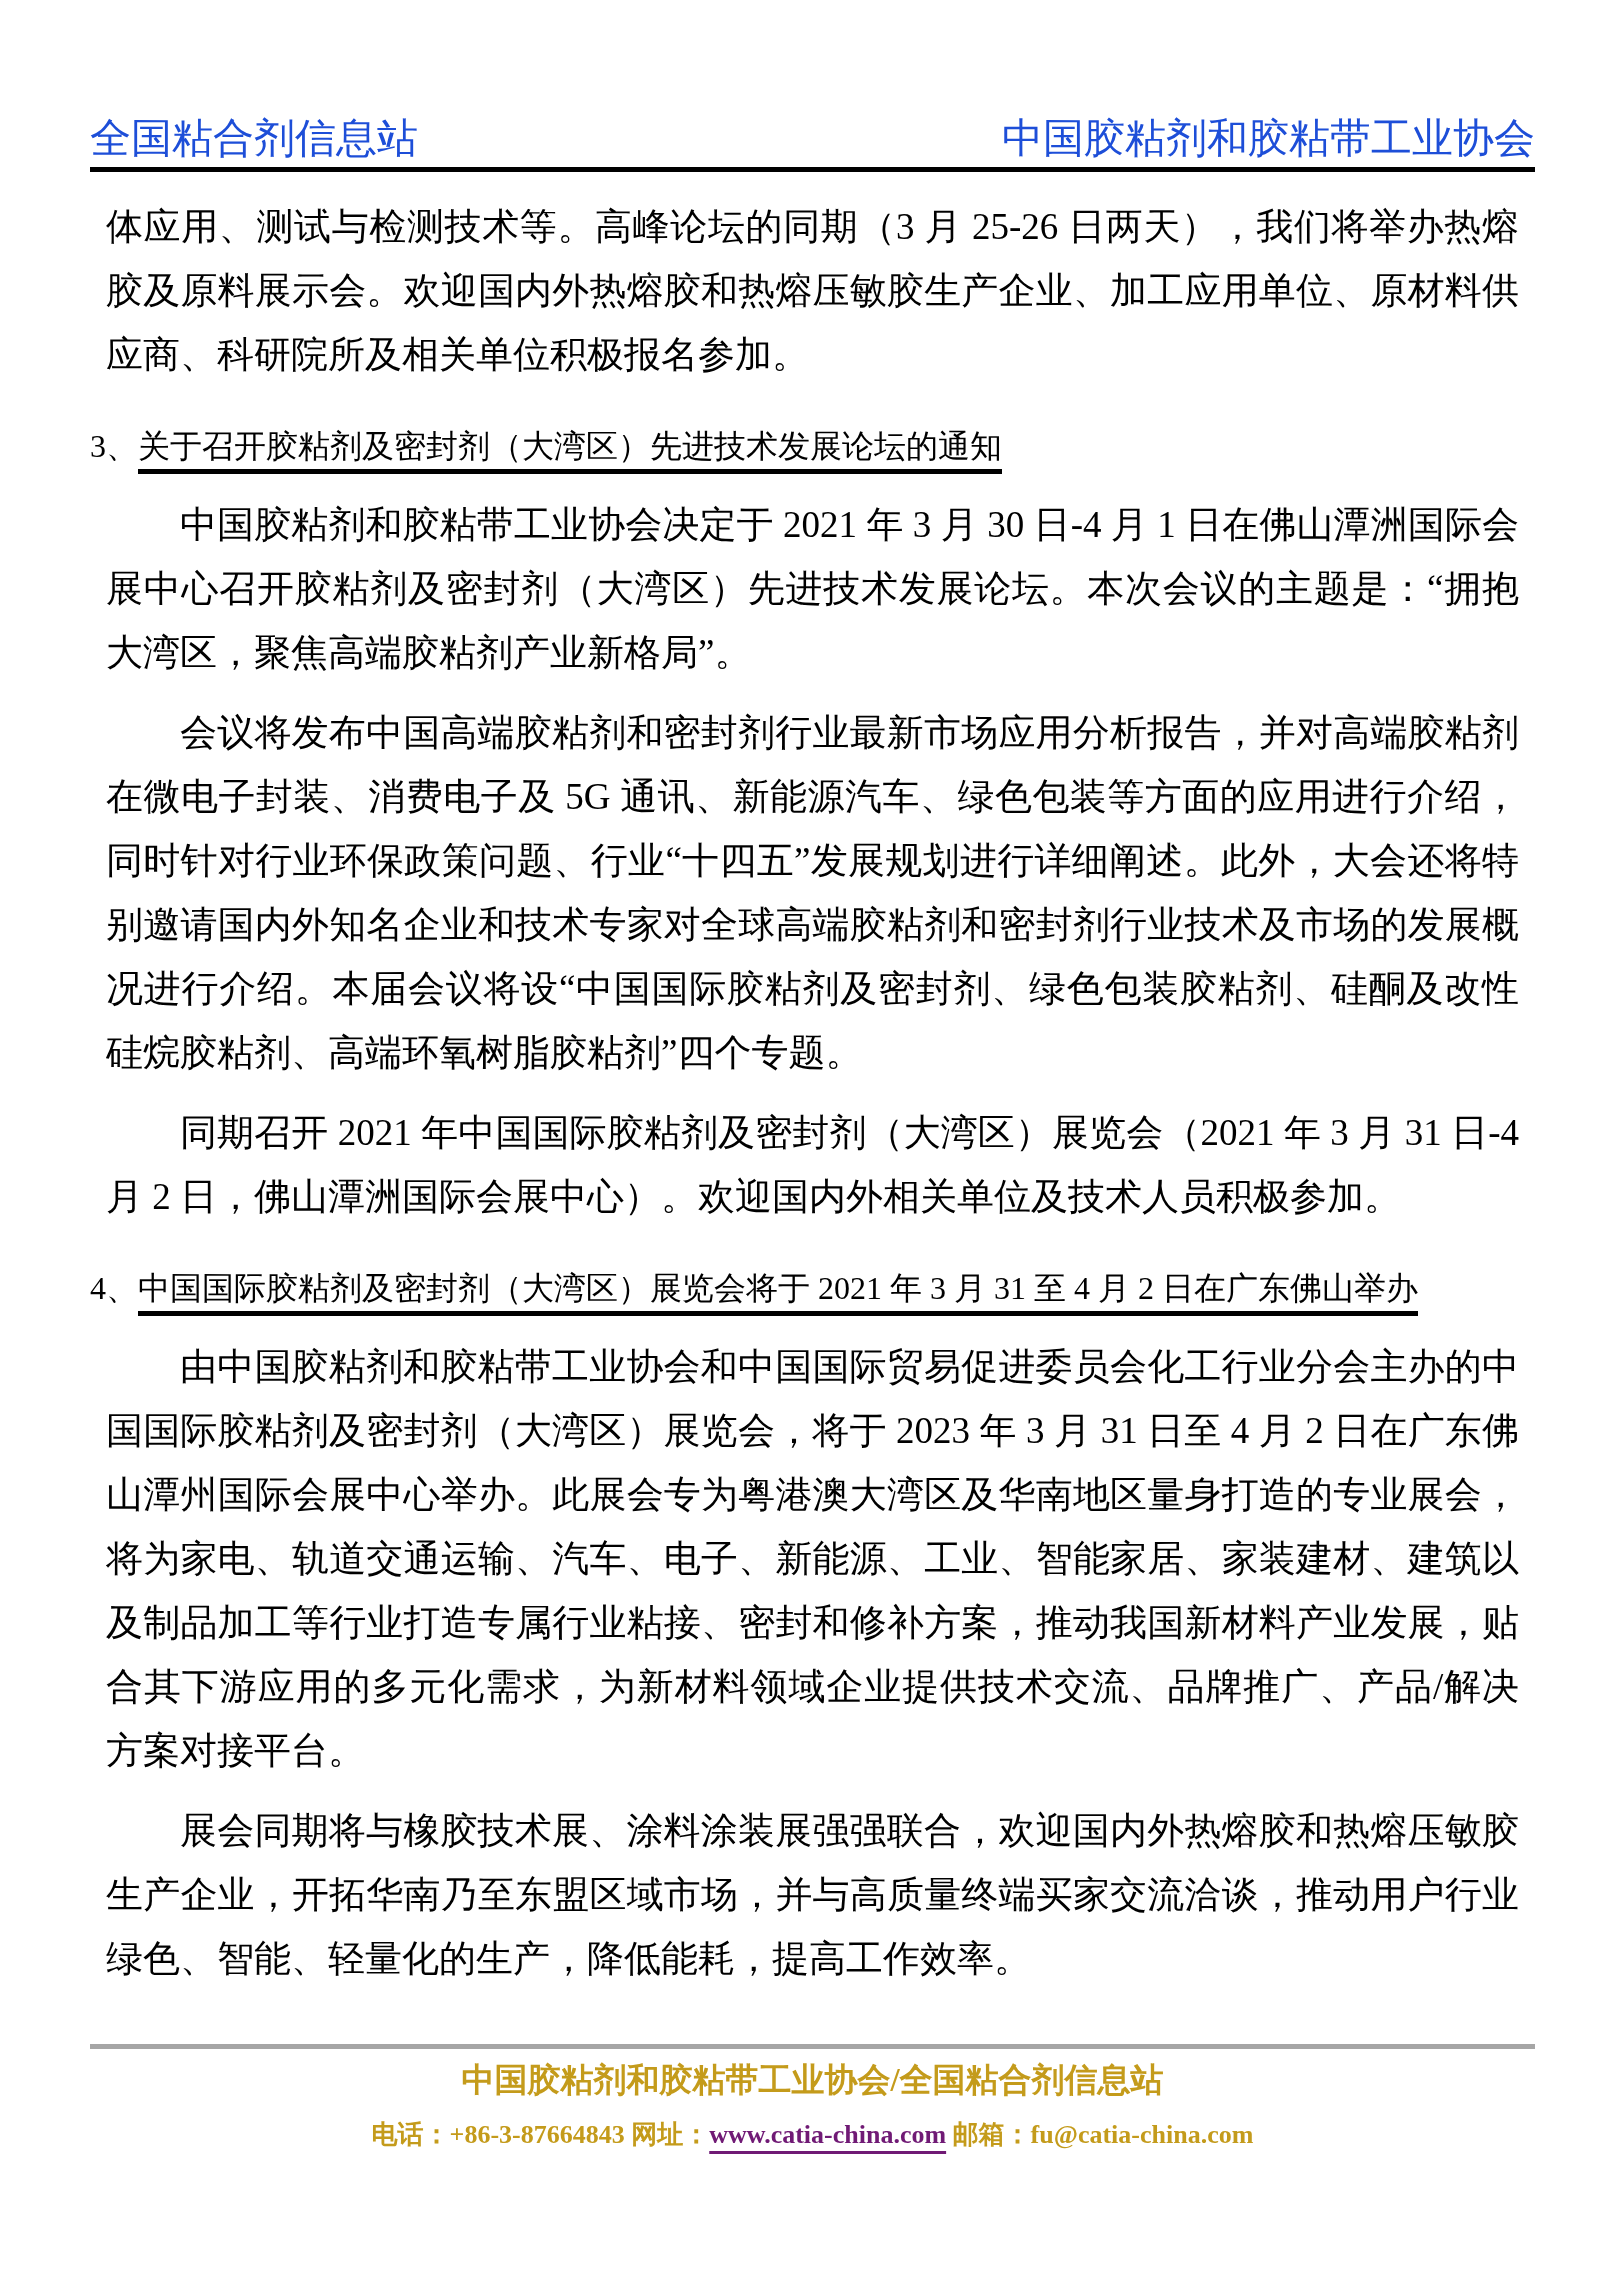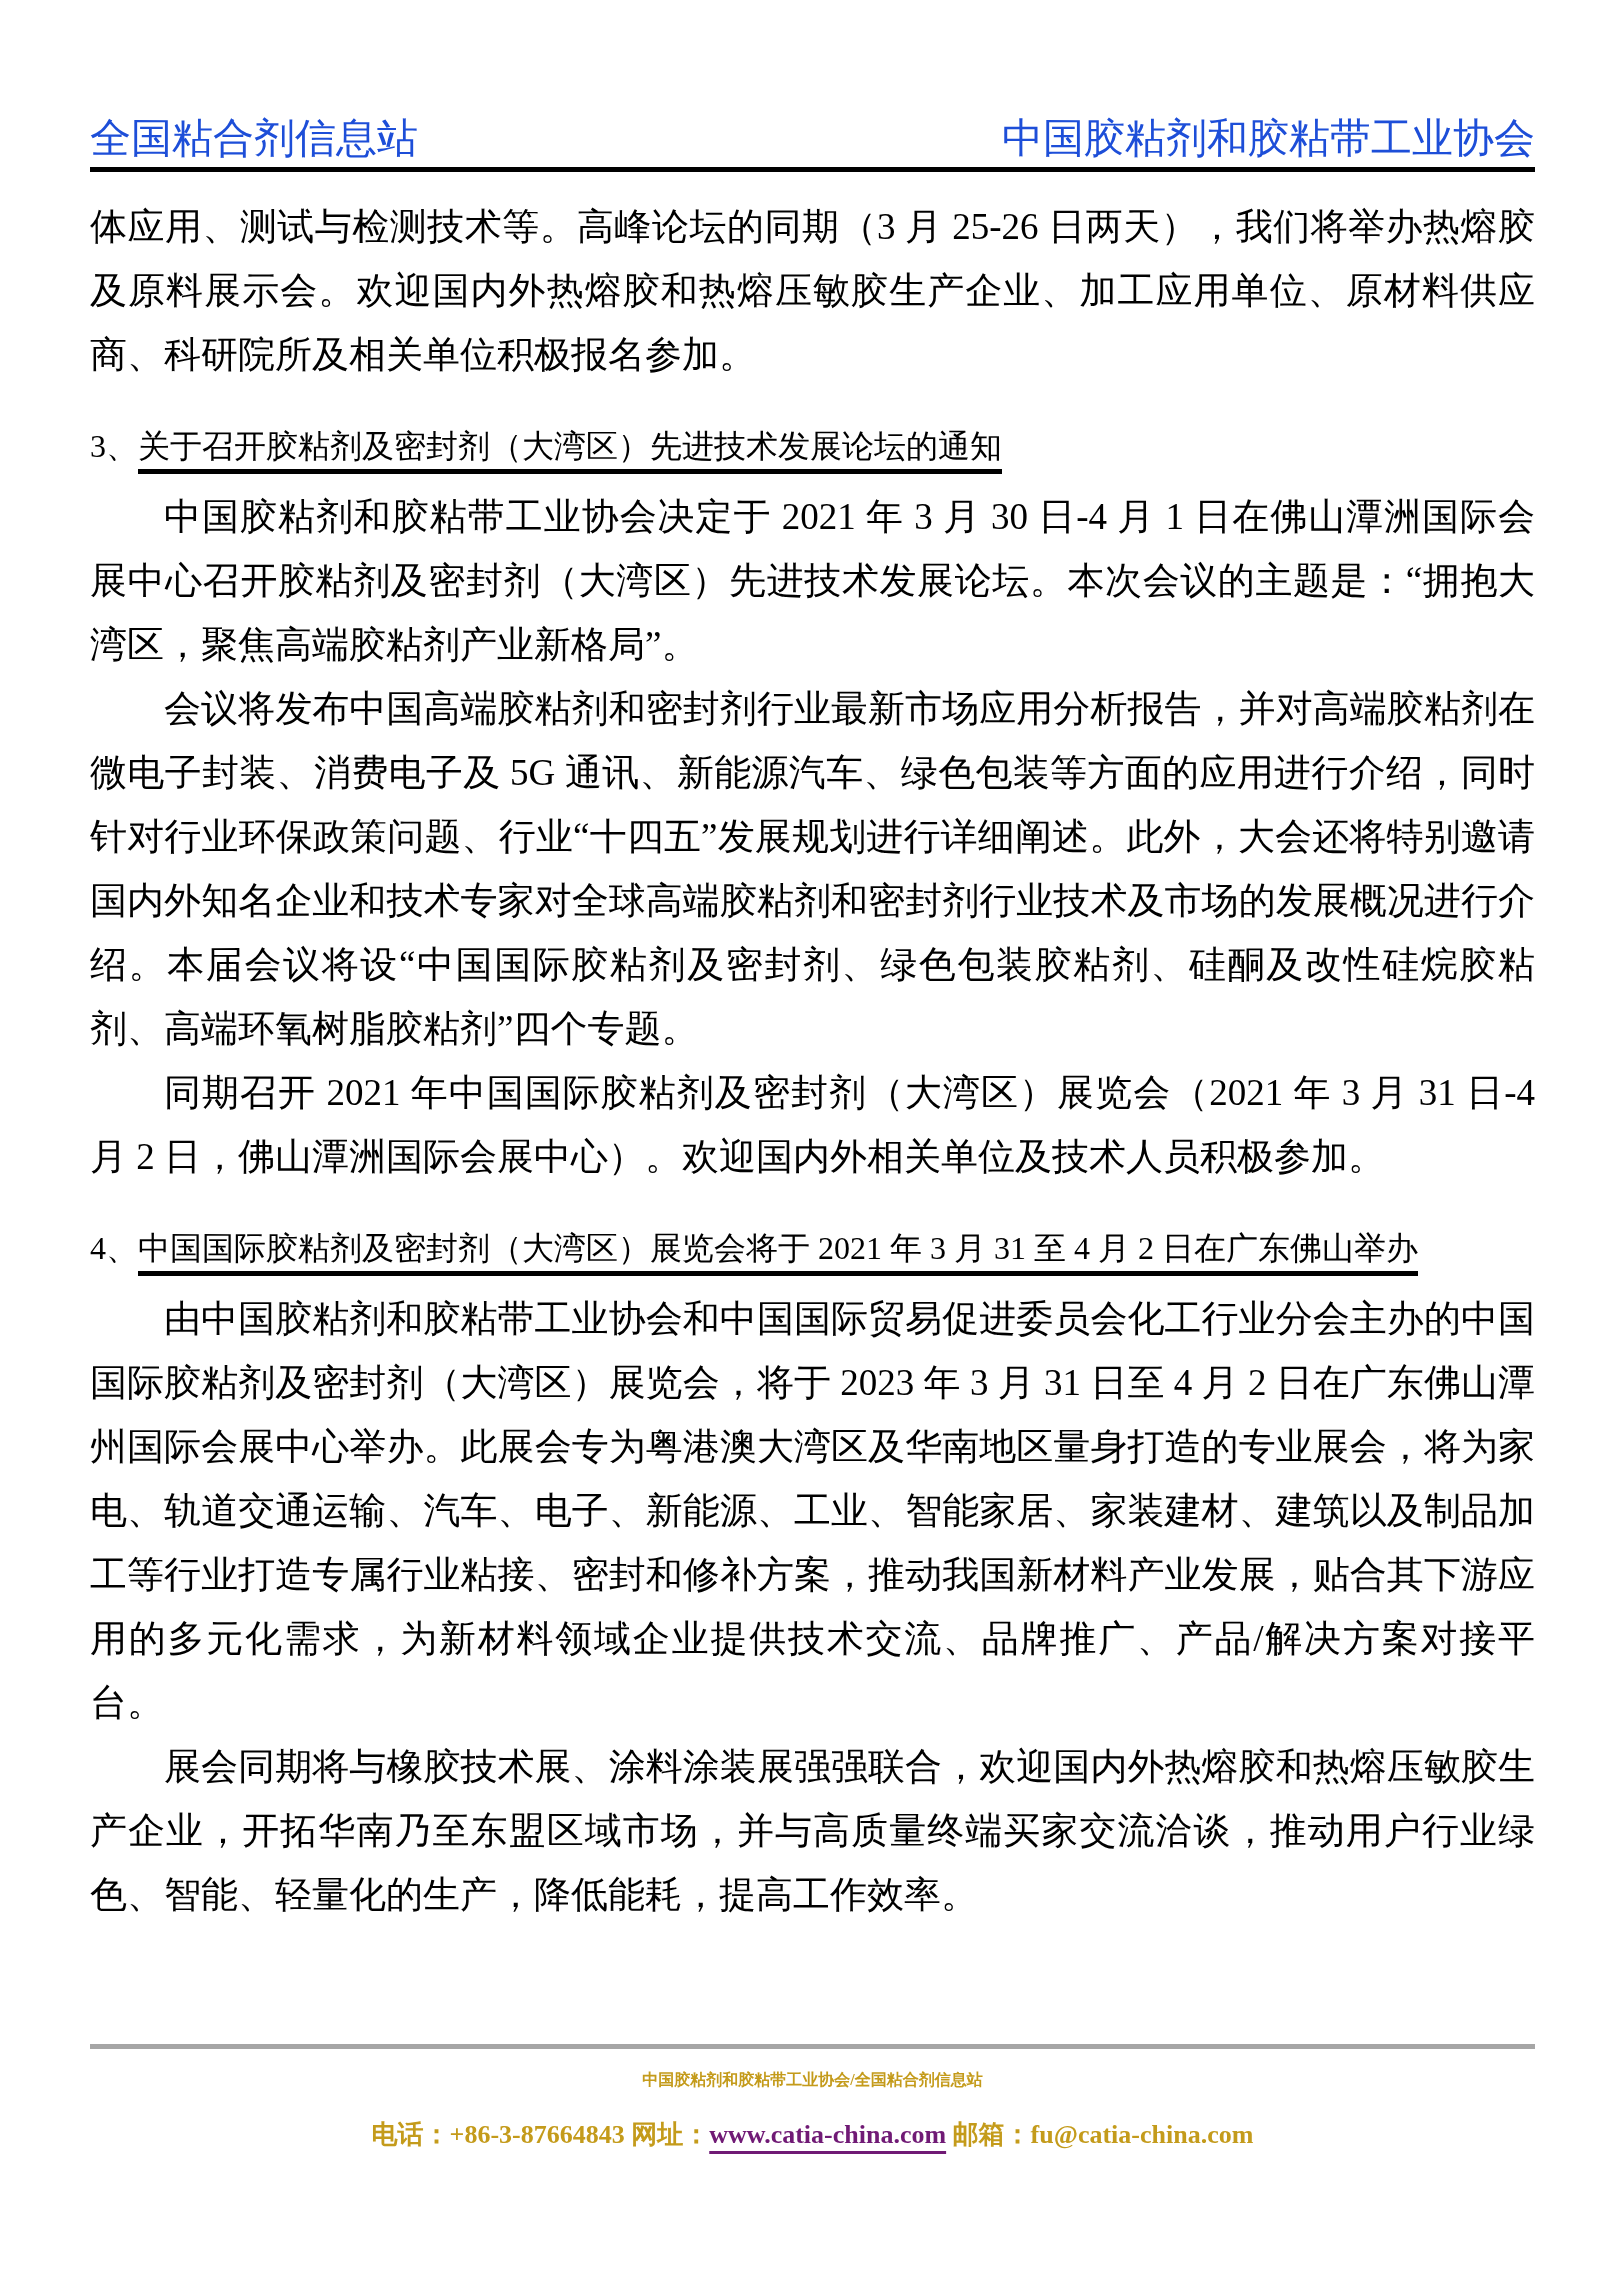--- a/index.html
+++ b/index.html
@@ -28,21 +28,21 @@
     color: #1d4ed8;
     font-weight: 400;
   }
   .rule-black {
     margin-top: 6.4px;
     height: 5.1px;
     background: #000000;
   }
   .bodytext { margin-top: 23px; }
   .para {
-    margin: 0;
+    margin: 16px;
     font-size: 37px;
     line-height: 64px;
     text-align: justify;
     text-justify: inter-ideograph;
     word-break: break-word;
   }
   .para.indent { text-indent: 2em; }
   .heading {
     margin: 28px 0 7.7px 0;
     font-size: 32px;
@@ -62,21 +62,21 @@
     right: 88px;
     top: 2044px;
     text-align: center;
   }
   .rule-gray {
     height: 4.5px;
     background: #A6A6A6;
   }
   .footer-org {
     margin-top: 13px;
-    font-size: 16px;
+    font-size: 33px;
     line-height: 36px;
     color: #C49B1B;
     font-weight: 700;
   }
   .footer-contact {
     margin-top: 19.3px;
     font-size: 26px;
     line-height: 36px;
     color: #C49B1B;
     font-weight: 700;

